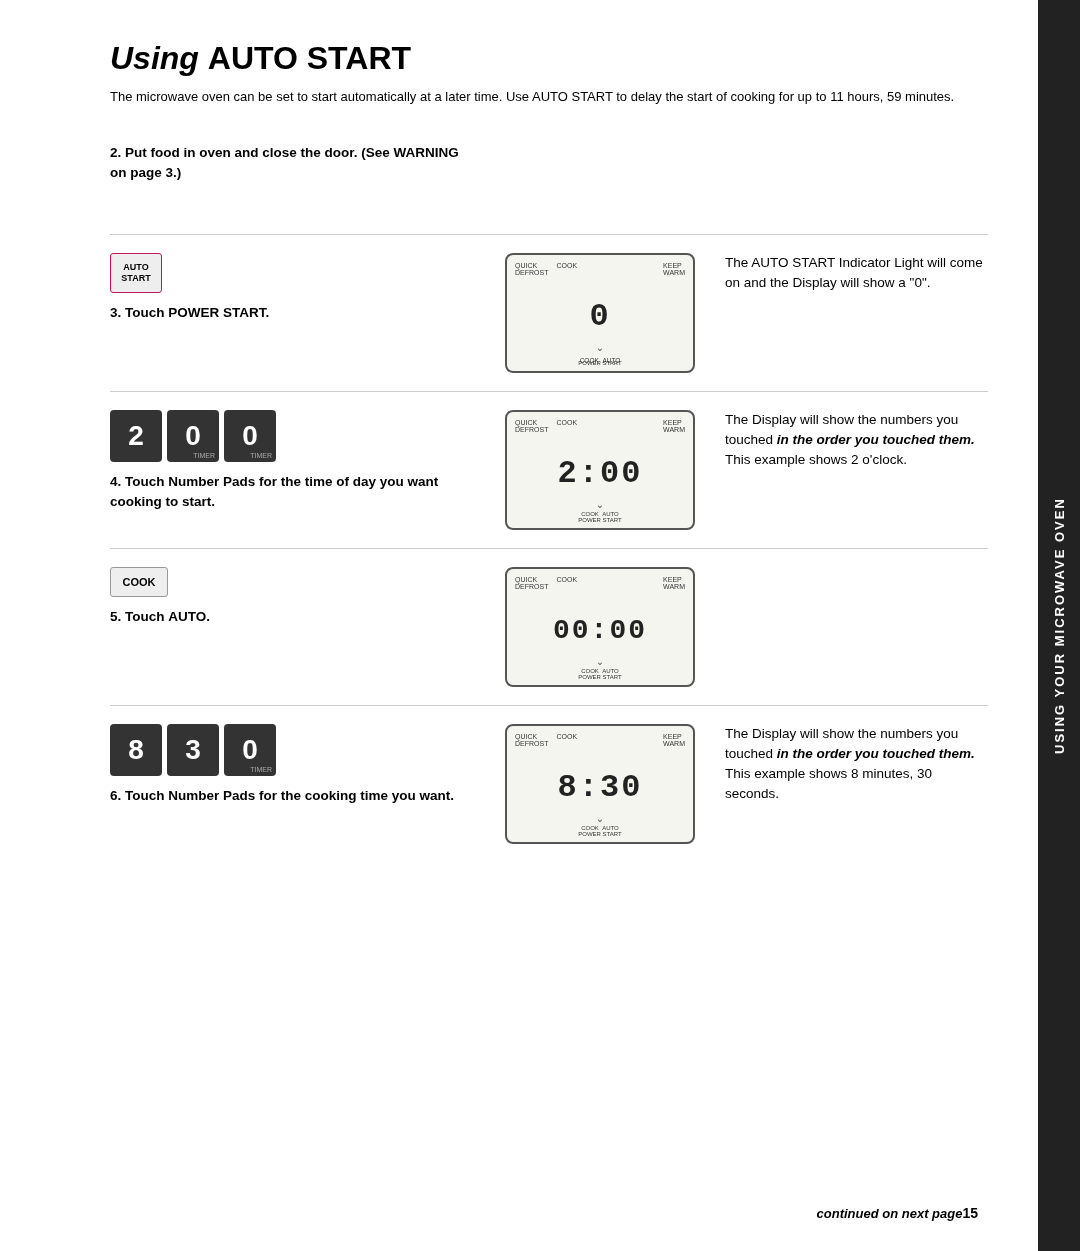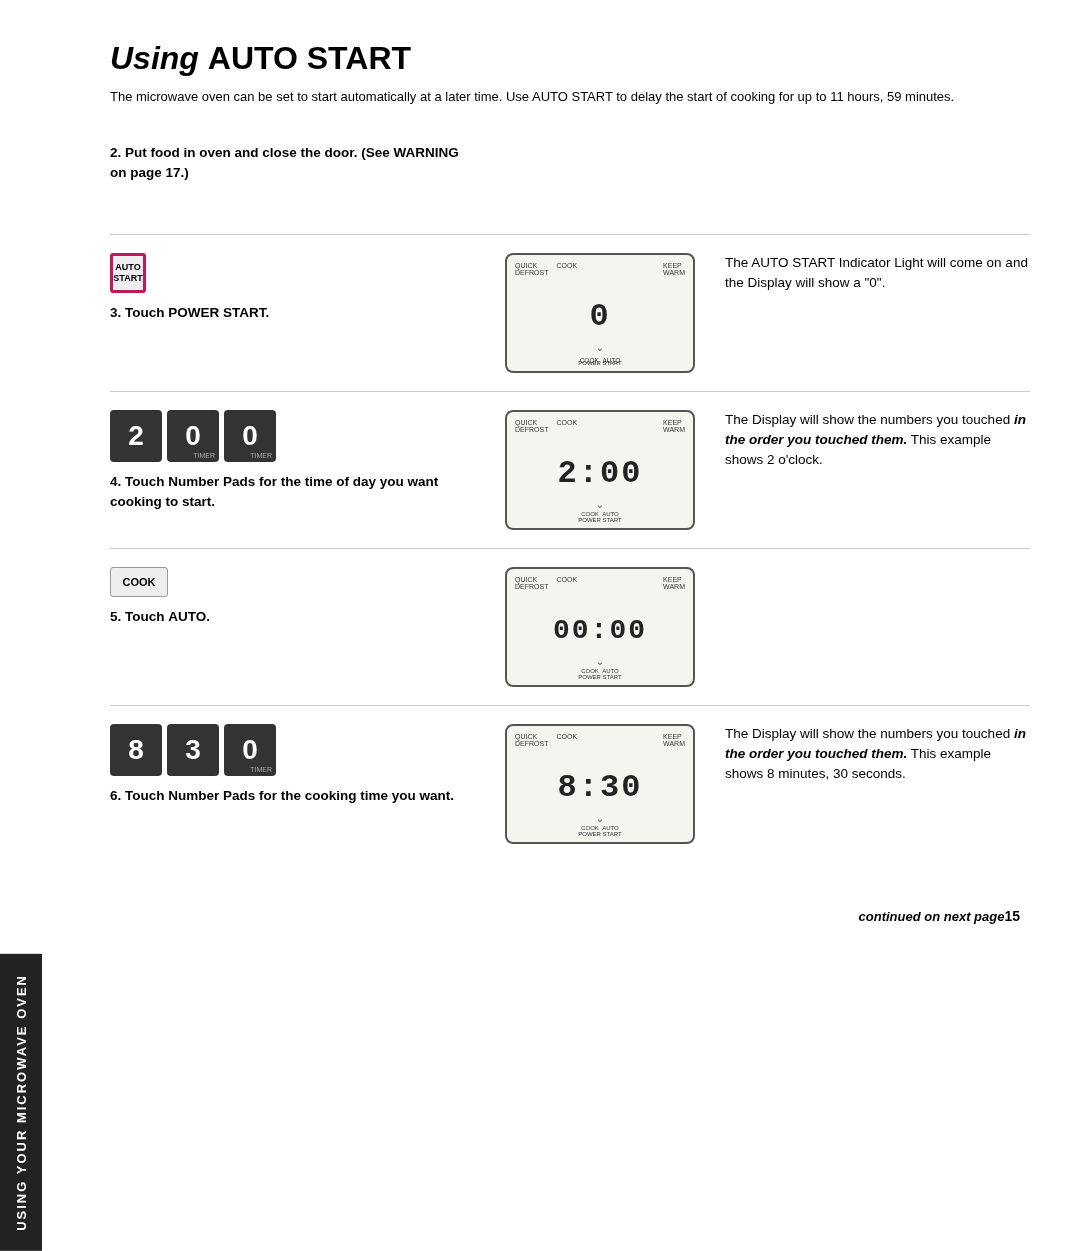--- a/index.html
+++ b/index.html
@@ -10,21 +10,20 @@
       width: 1080px;
       min-height: 1251px;
       position: relative;
       overflow: hidden;
     }
 
     .page-container {
       display: flex;
       width: 1080px;
       min-height: 1251px;
-      flex-direction: column;
     }
 
     .main-content {
       flex: 1;
       padding: 40px 50px 40px 110px;
       position: relative;
     }
 
     .side-tab {
       width: 42px;
@@ -166,24 +165,24 @@
       display: flex;
       align-items: center;
       justify-content: center;
       border-radius: 3px;
       margin-bottom: 10px;
     }
 
     
     .auto-start-btn {
       background: #eee;
-      border: 3px solid #be185d;
+      border: 1px solid #be185d;
       font-size: 9px;
       font-weight: bold;
-      width: 36px;
+      width: 52px;
       height: 40px;
       display: flex;
       align-items: center;
       justify-content: center;
       text-align: center;
       border-radius: 3px;
       margin-bottom: 10px;
       line-height: 1.2;
     }
 
@@ -267,21 +266,21 @@
     <p class="intro-text">The microwave oven can be set to start automatically at a later time. Use AUTO START to delay the start of cooking for up to 11 hours, 59 minutes.</p>
 
 
     <div class="steps-area">
 
 
       <div class="step-row">
         <div class="step-left">
           <div class="step-label">
             <span class="step-number">2.</span>
-            <span> <strong>Put food in oven and close the door. (See WARNING on page 17.)</strong></span>
+            <span> <strong>Put food in oven and close the door. (See WARNING on page 3.)</strong></span>
           </div>
         </div>
         <div class="step-middle"></div>
         <div class="step-right"></div>
       </div>
 
       <div class="step-row">
         <div class="step-left">
           <div style="margin-bottom:10px;">
             <div class="auto-start-btn">AUTO<br>START</div>

